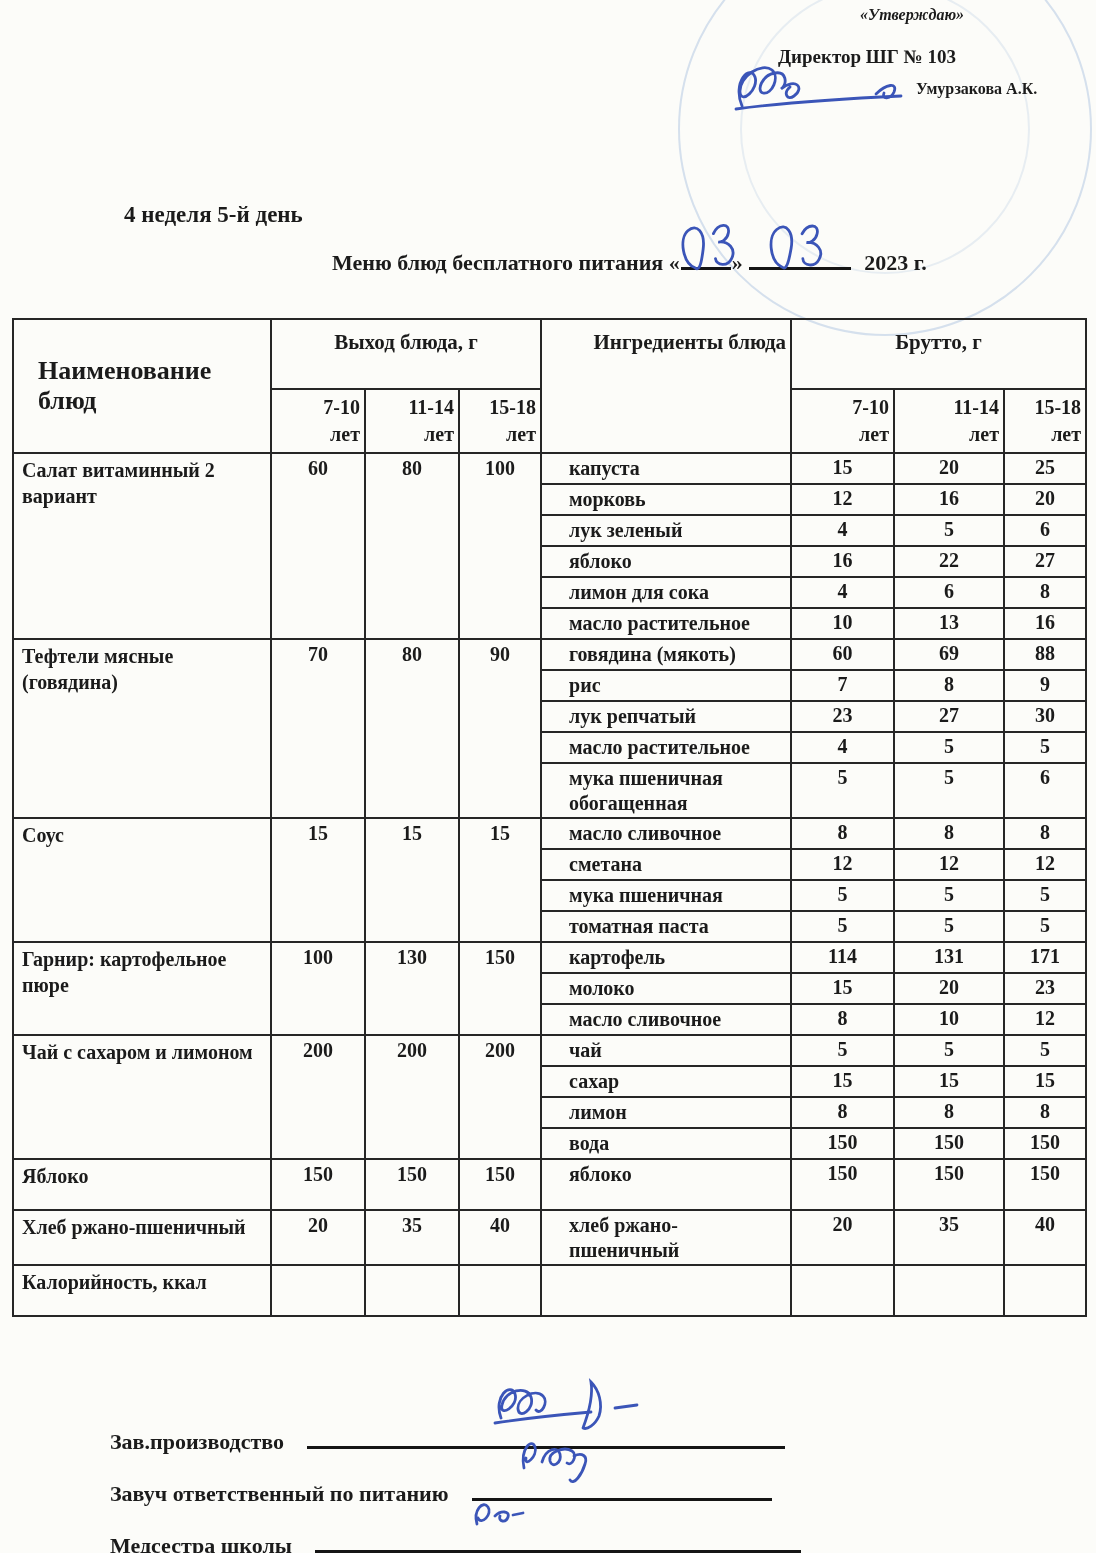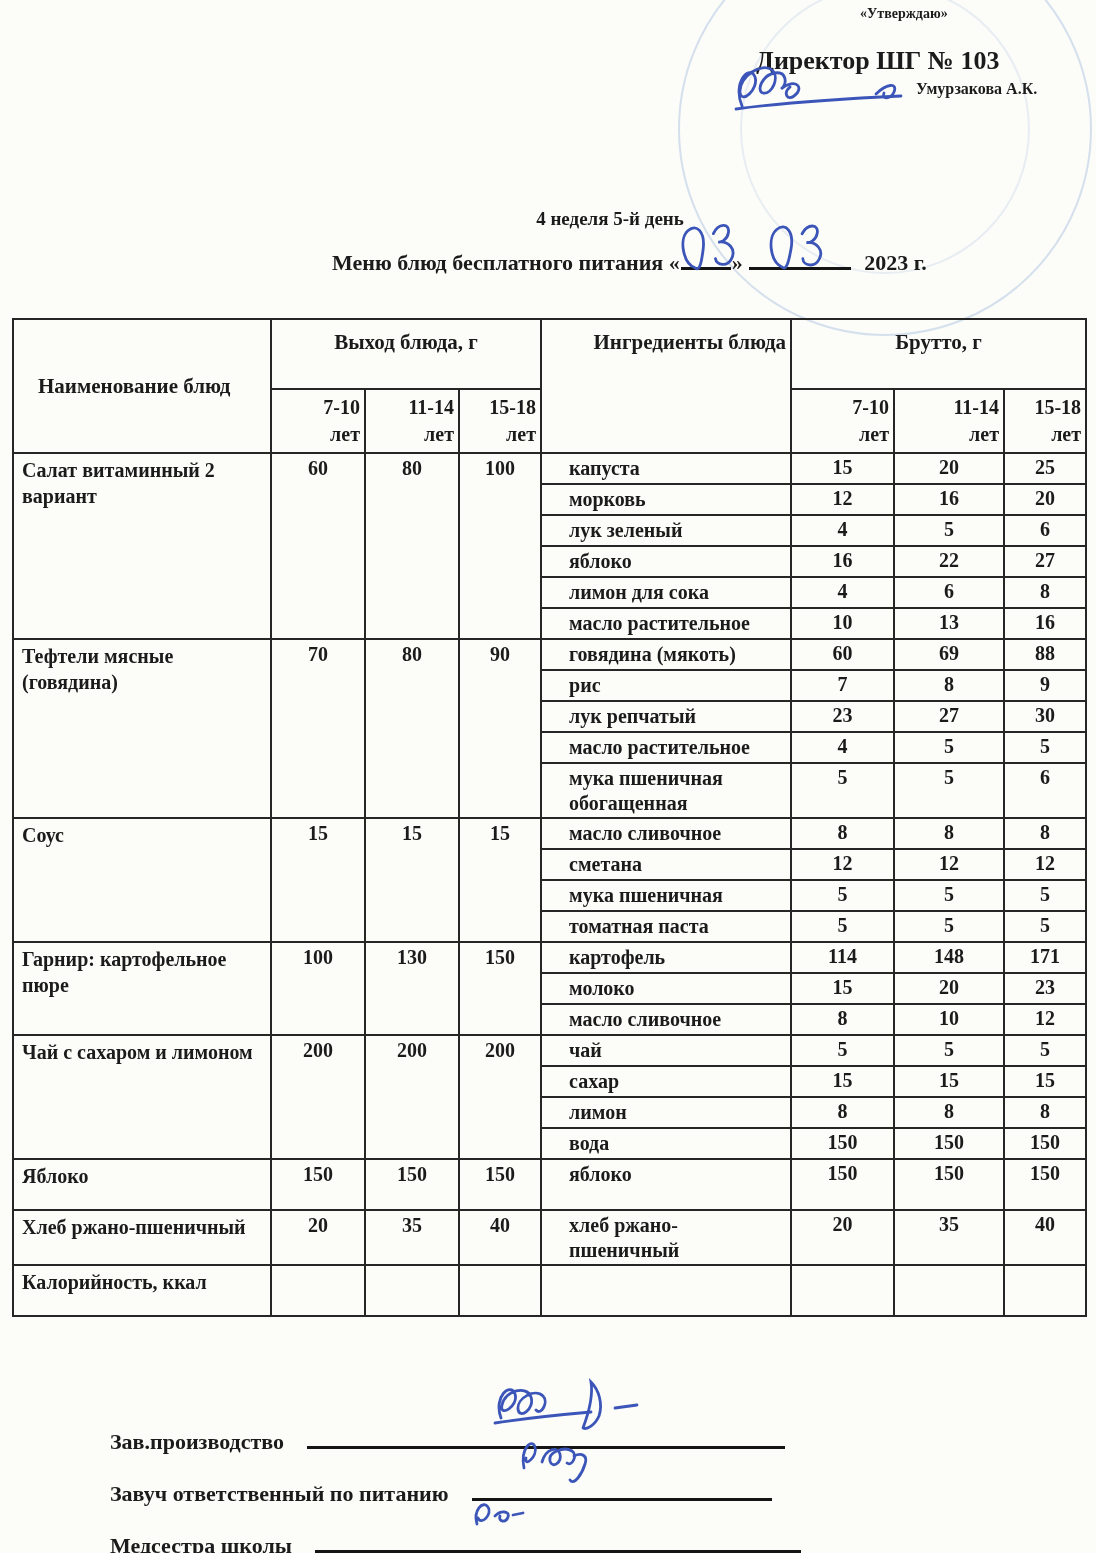--- a/index.html
+++ b/index.html
@@ -3,42 +3,42 @@
 <meta charset="utf-8">
 <style>
   html,body{margin:0;padding:0;}
   body{
     width:1096px;height:1553px;position:relative;overflow:hidden;
     background:#fcfcf9;color:#1b1b1b;
     font-family:"Liberation Serif", serif;font-weight:bold;
   }
   .abs{position:absolute;}
   
-  .approve{left:860px;top:6px;font-size:14px;}
-  .director{left:756px;top:46px;font-size:26px;}
+  .approve{left:860px;top:6px;font-size:16px;font-style:italic;}
+  .director{left:778px;top:46px;font-size:19px;}
   .dirname{left:916px;top:80px;font-size:16px;}
   .dir-sig{left:726px;top:60px;width:205px;height:58px;overflow:visible;}
   
   .stamp-outer{left:678px;top:-78px;width:410px;height:410px;border:2px solid rgba(122,160,207,0.30);border-radius:50%;}
   .stamp-inner{left:740px;top:-16px;width:286px;height:286px;border:2px solid rgba(122,160,207,0.16);border-radius:50%;}
   
-  .week-title{left:124px;top:208px;width:972px;text-align:center;font-size:19px;}
+  .week-title{left:124px;top:202px;width:972px;text-align:left;font-size:23px;}
   .menu-line{left:287px;top:243px;font-size:22px;white-space:nowrap;margin-left:45px;}
   .blank{display:inline-block;border-bottom:3px solid #151515;position:relative;vertical-align:baseline;}
   .blank-day{width:50px;height:24px;margin:0 1px;}
   .blank-month{width:102px;height:24px;margin:0 8px 0 6px;}
   .hand-digits{position:absolute;left:-6px;top:-22px;width:72px;height:52px;overflow:visible;}
   .ink{stroke:#3b55b8;stroke-width:2.8;fill:none;stroke-linecap:round;}
   
   .menu-table{position:absolute;left:12px;top:318px;width:1073px;border-collapse:collapse;table-layout:fixed;}
   .menu-table td,.menu-table th{border:2px solid #262626;font-weight:bold;overflow:hidden;}
   .menu-table th{font-size:21px;padding:2px 4px;}
   tr.hdr-group{height:70px;}
   tr.hdr-sub{height:64px;}
-  th.dish-hdr{text-align:left;padding-left:24px;vertical-align:middle;font-size:21px;}
+  th.dish-hdr{text-align:left;padding-left:24px;vertical-align:middle;font-size:26px;}
   th.ing-hdr{text-align:right;padding-left:22px;vertical-align:top;padding-top:10px;}
   th.age-hdr{white-space:pre-line;line-height:1.35;font-size:20px;vertical-align:middle;text-align:right;}
   th.span-hdr{vertical-align:top;padding-top:10px;border-radius:11px;}
   .menu-table tbody tr{height:31px;}
   .menu-table tbody tr.short-row{height:26px;}
   td.dish-cell{vertical-align:top;text-align:left;padding:3px 6px 20px 8px;font-size:20px;line-height:1.3;}
   td.out-cell{vertical-align:top;text-align:center;padding-top:3px;font-size:20px;}
   td.ing-cell{vertical-align:top;text-align:left;padding:2px 4px 1px 27px;font-size:20px;line-height:1.25;}
   td.val-cell{vertical-align:top;text-align:center;padding-top:2px;font-size:20px;}
   
@@ -217,21 +217,21 @@
         <td class="val-cell">5</td>
         <td class="val-cell">5</td>
       </tr>
       <tr>
         <td class="dish-cell" rowspan="3">Гарнир: картофельное пюре</td>
         <td class="out-cell" rowspan="3">100</td>
         <td class="out-cell" rowspan="3">130</td>
         <td class="out-cell" rowspan="3">150</td>
         <td class="ing-cell">картофель</td>
         <td class="val-cell">114</td>
-        <td class="val-cell">148</td>
+        <td class="val-cell">131</td>
         <td class="val-cell">171</td>
       </tr>
       <tr>
         <td class="ing-cell">молоко</td>
         <td class="val-cell">15</td>
         <td class="val-cell">20</td>
         <td class="val-cell">23</td>
       </tr>
       <tr>
         <td class="ing-cell">масло сливочное</td>

